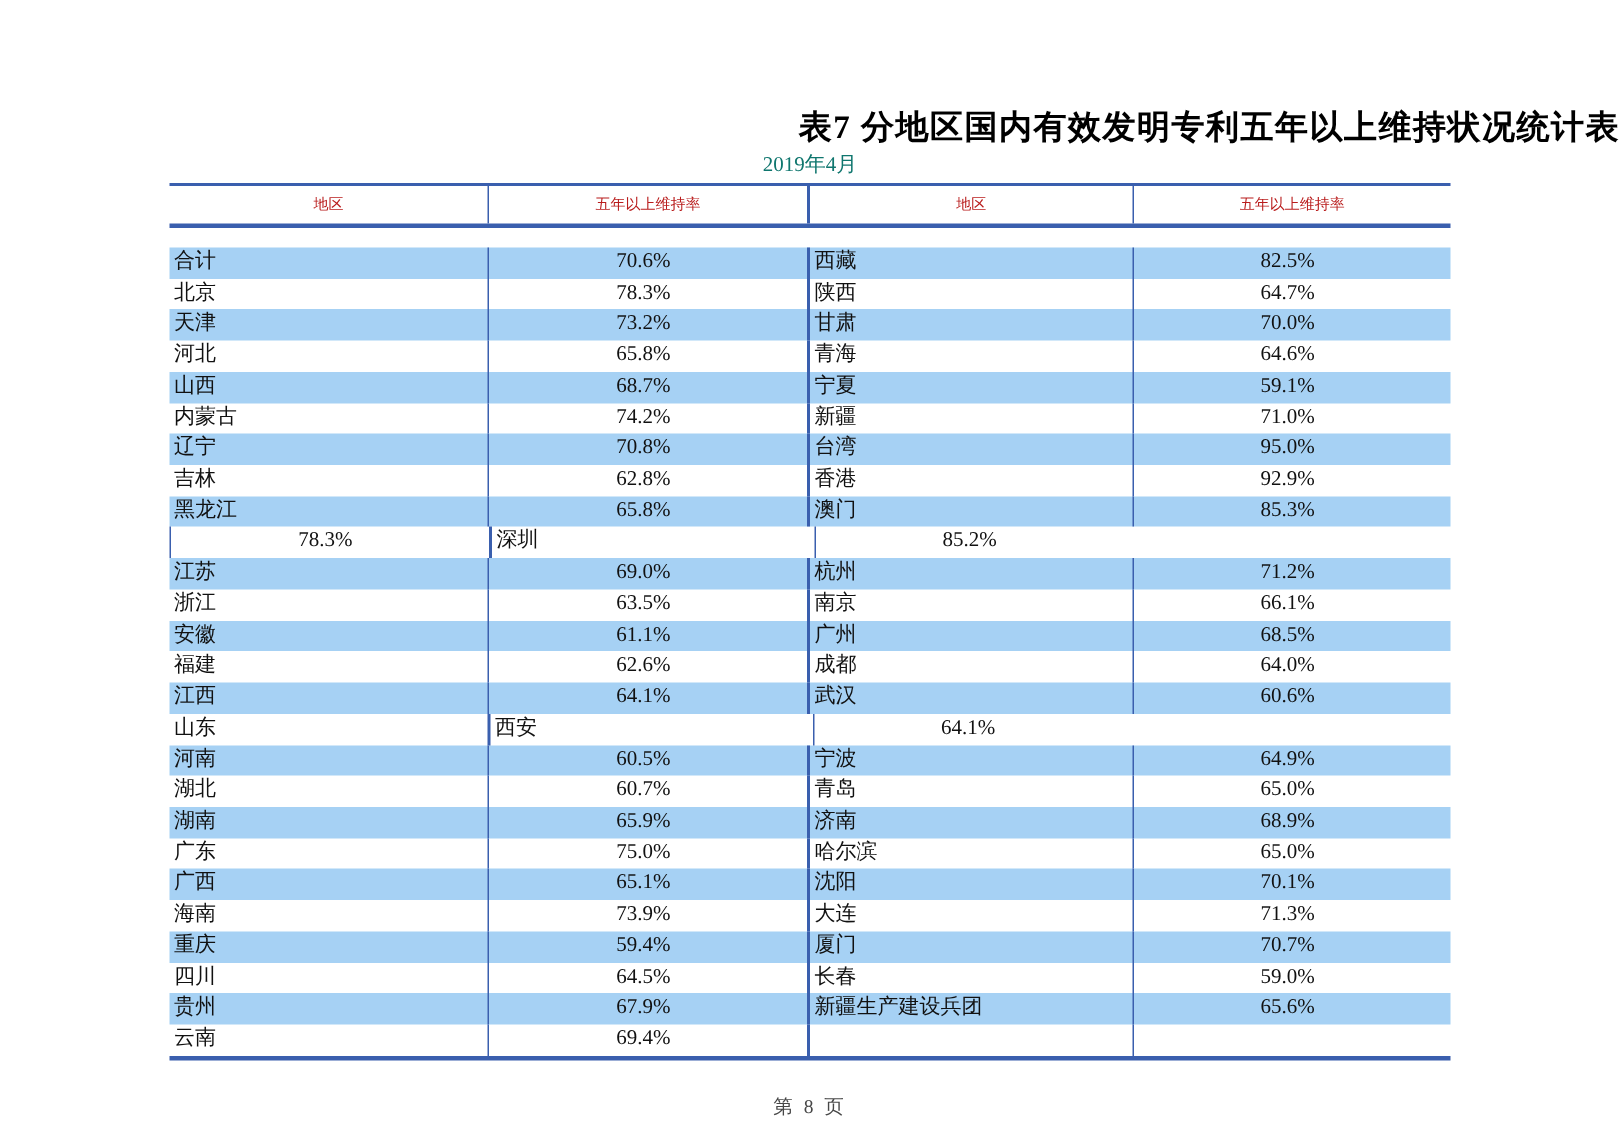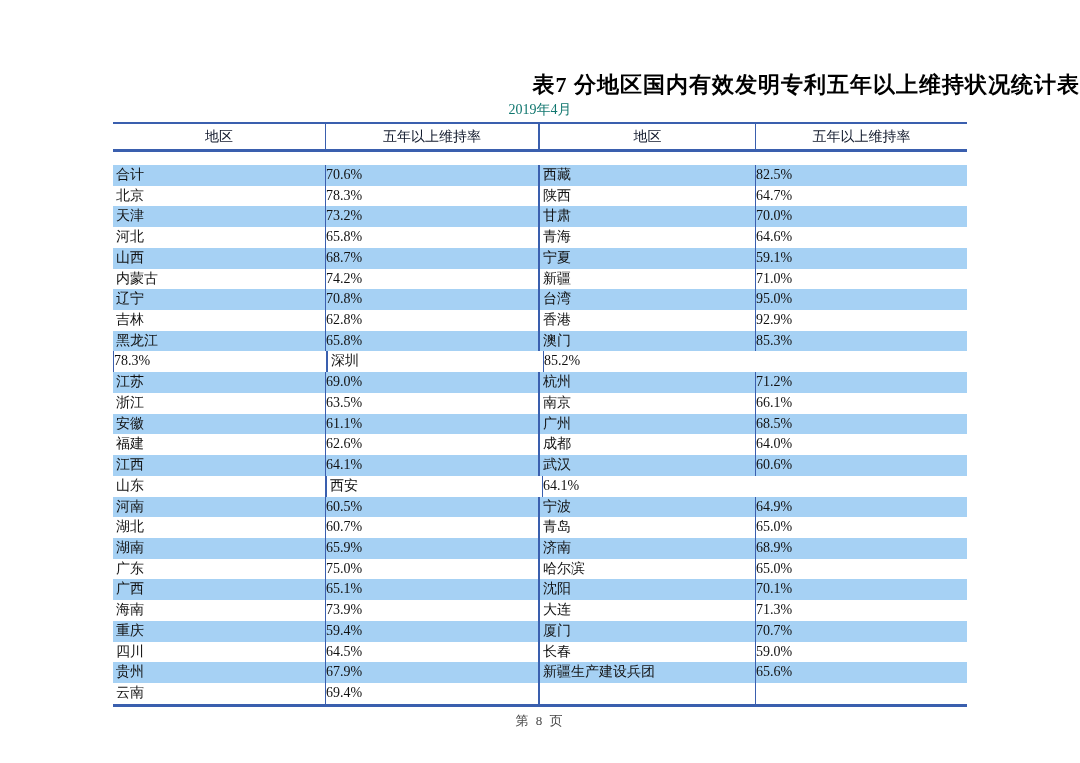--- a/index.html
+++ b/index.html
@@ -21,37 +21,37 @@
     position: absolute; left: 113px; top: 122px; width: 854px;
   }
   .thead {
     display: flex;
     border-top: 2px solid var(--table-border, #3a5fae);
     border-bottom: 3px solid var(--table-border, #3a5fae);
     height: 25px;
   }
   .th {
     box-sizing: border-box; text-align: center;
-    font-size: 14px; line-height: 25px; color: #0f172a;
+    font-size: 10px; line-height: 25px; color: #b91c1c;
   }
   .tbody { border-bottom: 3px solid var(--table-border, #3a5fae); margin-top: 13px; }
   .tr { display: flex; height: 20.73px; }
   .tr:nth-child(odd) { background: var(--row-highlight, #a6d1f4); }
   .td {
     box-sizing: border-box; font-size: 14px; line-height: 20.73px;
     white-space: nowrap; overflow: hidden; color: #111;
   }
   .region { text-align: left; padding-left: 3px; }
-  .rate   { text-align: left; padding-right: 6px; }
+  .rate   { text-align: center; padding-right: 6px; }
   .c1 { width: 212px; }
   .c2 { width: 213px; border-left: 1px solid var(--table-border, #3a5fae); }
   .c3 { width: 217px; border-left: 2px solid var(--table-border, #3a5fae); }
   .c4 { width: 212px; border-left: 1px solid var(--table-border, #3a5fae); }
   .page-footer {
-    position: absolute; top: 712px; left: 0; width: 1080px;
+    position: absolute; top: 729px; left: 0; width: 1080px;
     text-align: center; font-size: 13px; color: #474747; letter-spacing: 2px;
   }
 </style>
 </head>
 <body>
 
 <div class="page-title">表7  分地区国内有效发明专利五年以上维持状况统计表</div>
 <div class="page-subtitle">2019年4月</div>
 
 <div class="data-table">

